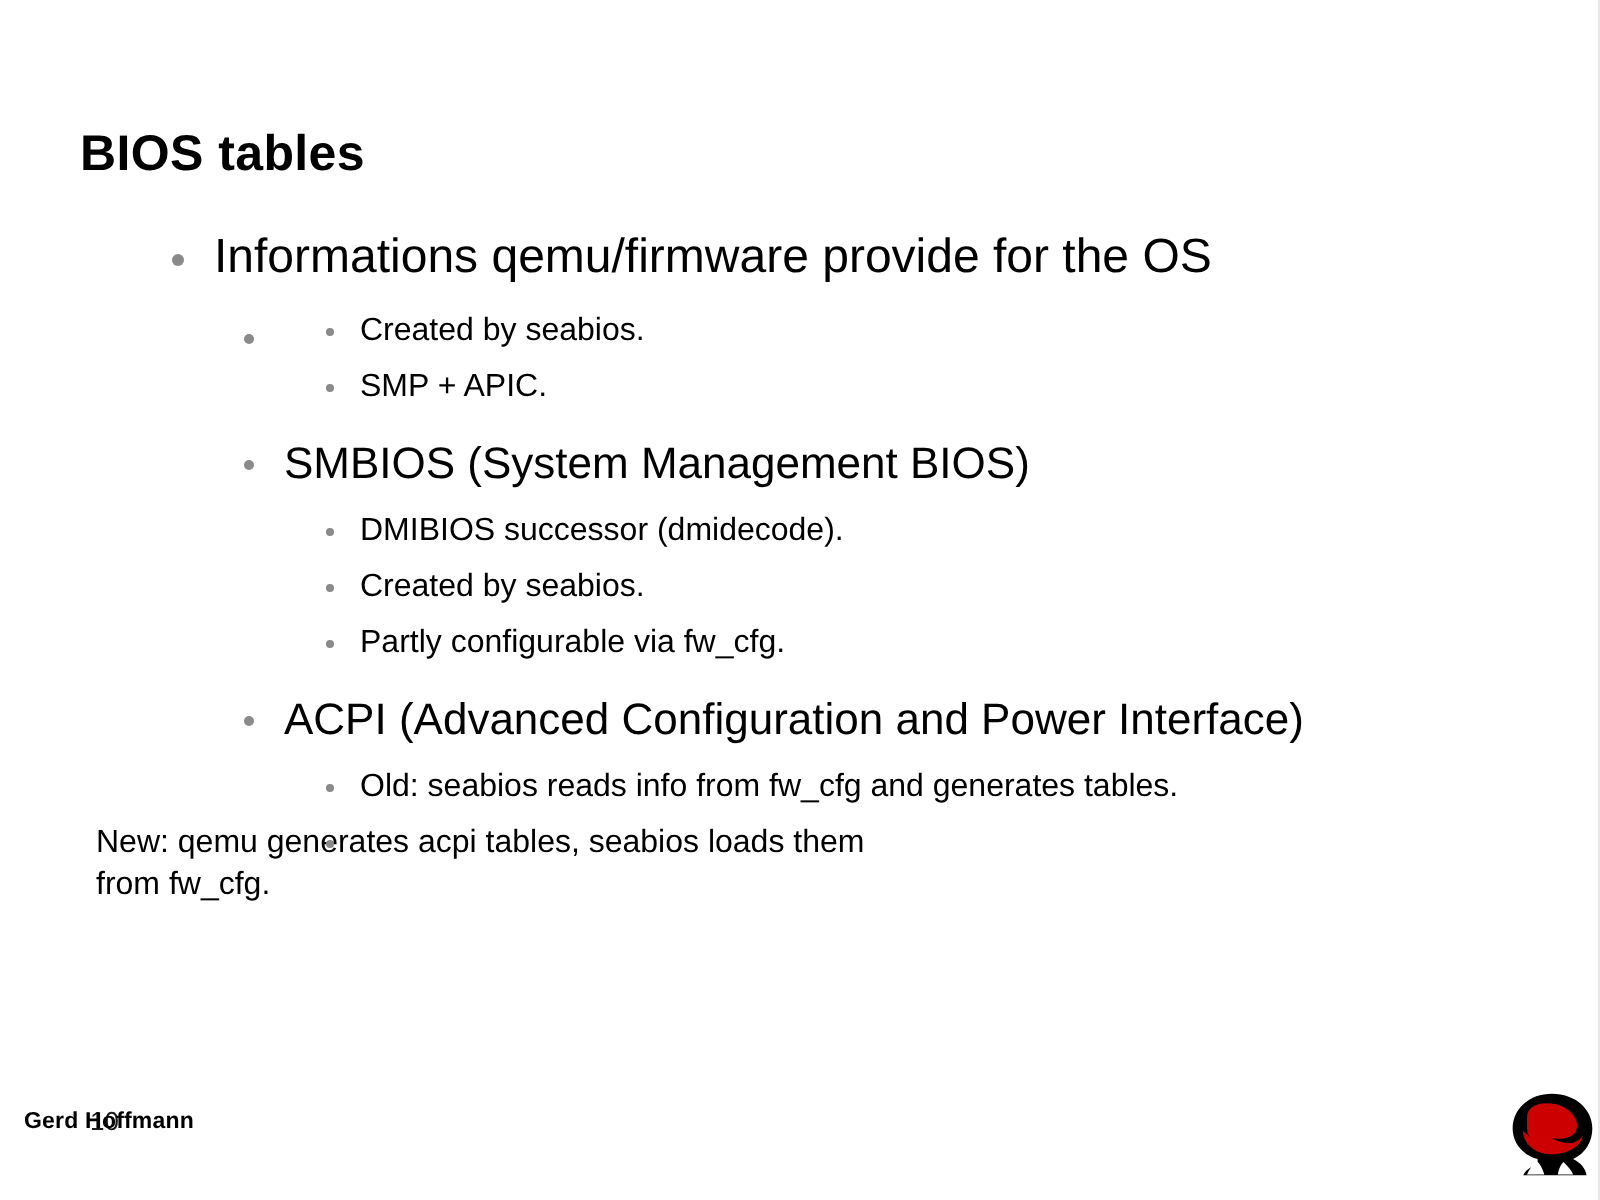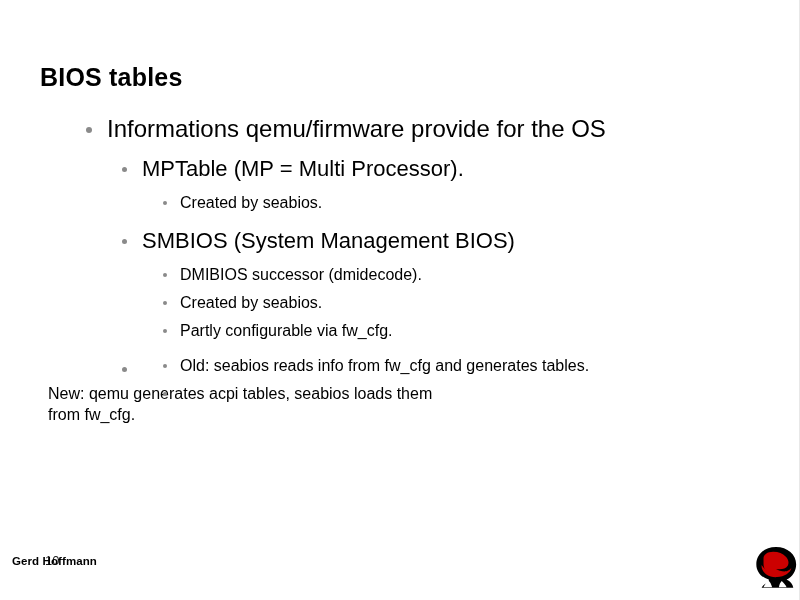--- a/index.html
+++ b/index.html
@@ -148,28 +148,31 @@
 
   <div id="body-content">
 
     <div class="bullet-row lvl1">
       <span class="dot"></span>
       <span class="btxt">Informations qemu/firmware provide for the OS</span>
     </div>
 
     <div class="bullet-row lvl2">
       <span class="dot"></span>
-      <span class="btxt">MPTable (MP = Multi Processor).</span>
     </div>
 
     <div class="bullet-row lvl3 grp-tight">
       <span class="dot"></span>
       <span class="btxt">Created by seabios.</span>
     </div>
 
+    <div class="bullet-row lvl3">
+      <span class="dot"></span>
+      <span class="btxt">SMP + APIC.</span>
+    </div>
 
     <div class="bullet-row lvl2 grp-after">
       <span class="dot"></span>
       <span class="btxt">SMBIOS (System Management BIOS)</span>
     </div>
 
     <div class="bullet-row lvl3 grp-tight">
       <span class="dot"></span>
       <span class="btxt">DMIBIOS successor (dmidecode).</span>
     </div>
@@ -179,20 +182,21 @@
       <span class="btxt">Created by seabios.</span>
     </div>
 
     <div class="bullet-row lvl3">
       <span class="dot"></span>
       <span class="btxt">Partly configurable via fw_cfg.</span>
     </div>
 
     <div class="bullet-row lvl2 grp-after">
       <span class="dot"></span>
+      <span class="btxt">ACPI (Advanced Configuration and Power Interface)</span>
     </div>
 
     <div class="bullet-row lvl3 grp-tight">
       <span class="dot"></span>
       <span class="btxt">Old: seabios reads info from fw_cfg and generates tables.</span>
     </div>
 
     <div class="bullet-row lvl3 wrapping">
       <span class="dot"></span>
       <span class="btxt"> New: qemu generates acpi tables, seabios loads them from fw_cfg.</span>

